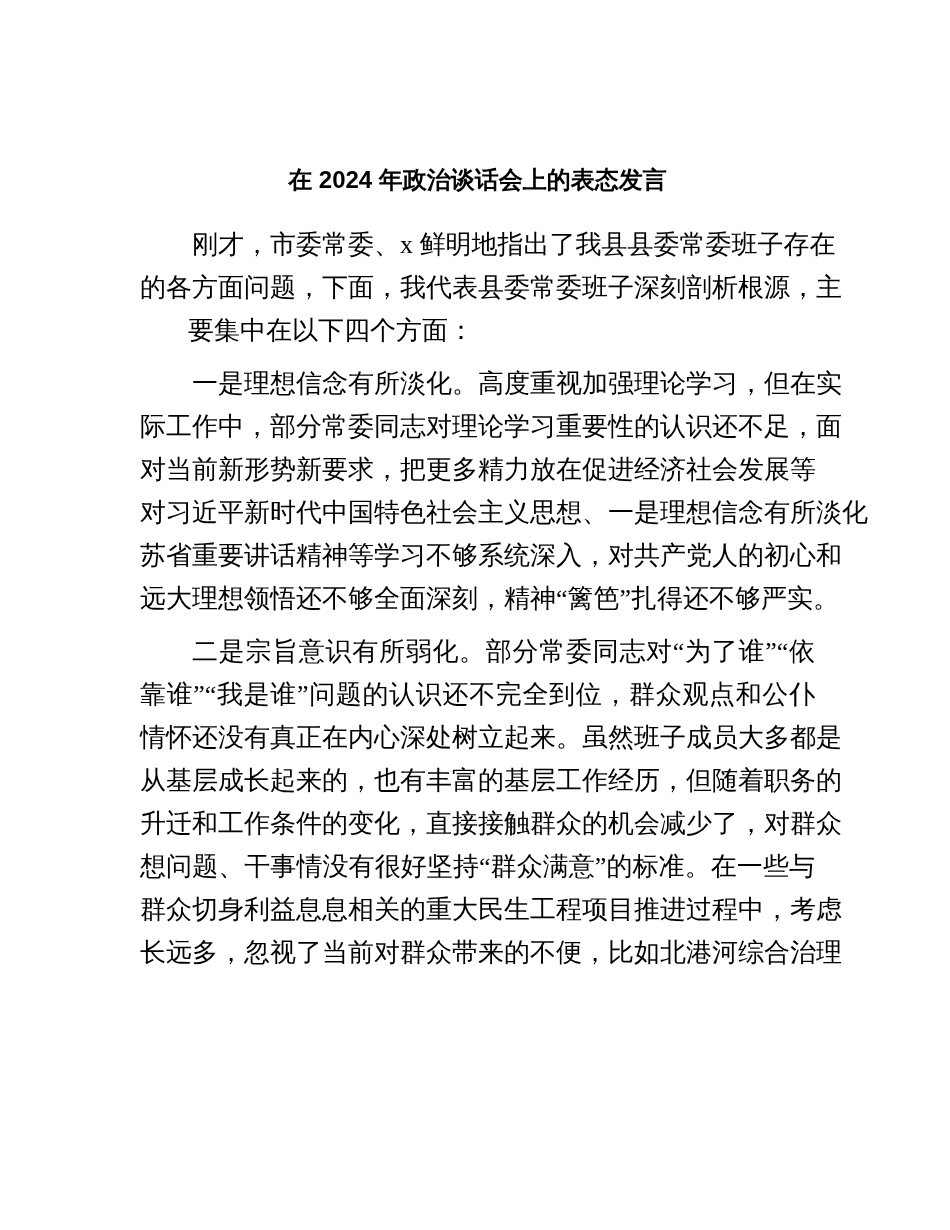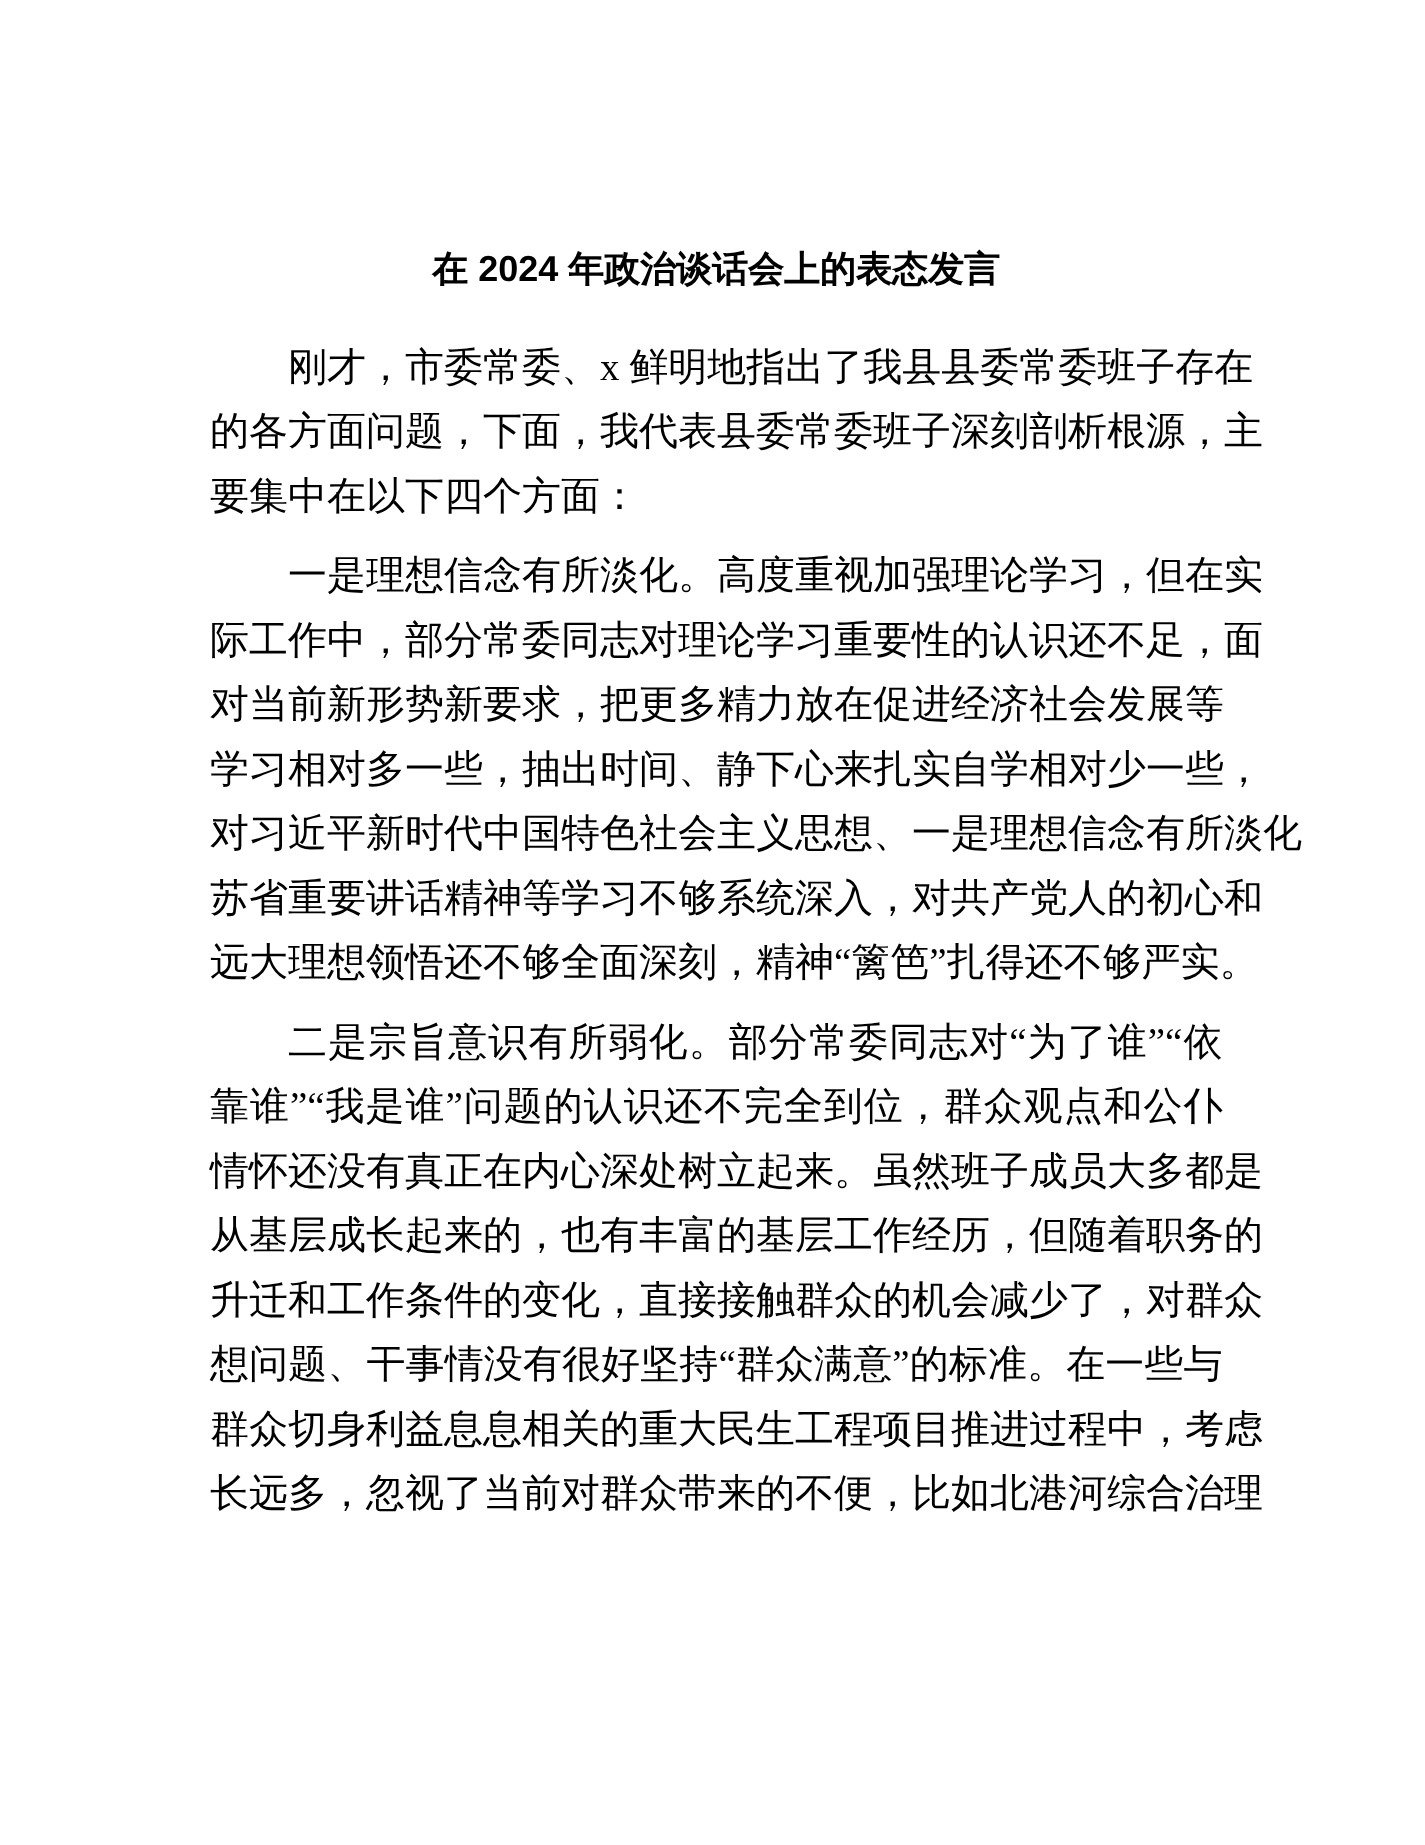--- a/index.html
+++ b/index.html
@@ -44,41 +44,41 @@
     text-align: justify;
     text-align-last: justify;
     text-justify: inter-character;
     white-space: nowrap;
   }
   .line.first {
     text-indent: 2em;
   }
   .line.short {
     text-align-last: left;
+    margin-left: 48px;
   }
 </style>
 </head>
 <body>
 
 <div class="page">
   <h1 class="doc-title">在 2024 年政治谈话会上的表态发言</h1>
 
   <div class="doc-body">
 
     <div class="para">
       <div class="line first">刚才，市委常委、x 鲜明地指出了我县县委常委班子存在</div>
       <div class="line">的各方面问题，下面，我代表县委常委班子深刻剖析根源，主</div>
       <div class="line short">要集中在以下四个方面：</div>
     </div>
 
     <div class="para">
       <div class="line first">一是理想信念有所淡化。高度重视加强理论学习，但在实</div>
       <div class="line">际工作中，部分常委同志对理论学习重要性的认识还不足，面</div>
       <div class="line">对当前新形势新要求，把更多精力放在促进经济社会发展等</div>
-      <div class="line">学习相对多一些，抽出时间、静下心来扎实自学相对少一些，</div>
       <div class="line">对习近平新时代中国特色社会主义思想、一是理想信念有所淡化</div>
       <div class="line">苏省重要讲话精神等学习不够系统深入，对共产党人的初心和</div>
       <div class="line">远大理想领悟还不够全面深刻，精神“篱笆”扎得还不够严实。</div>
     </div>
 
     <div class="para">
       <div class="line first">二是宗旨意识有所弱化。部分常委同志对“为了谁”“依</div>
       <div class="line">靠谁”“我是谁”问题的认识还不完全到位，群众观点和公仆</div>
       <div class="line">情怀还没有真正在内心深处树立起来。虽然班子成员大多都是</div>
       <div class="line">从基层成长起来的，也有丰富的基层工作经历，但随着职务的</div>

